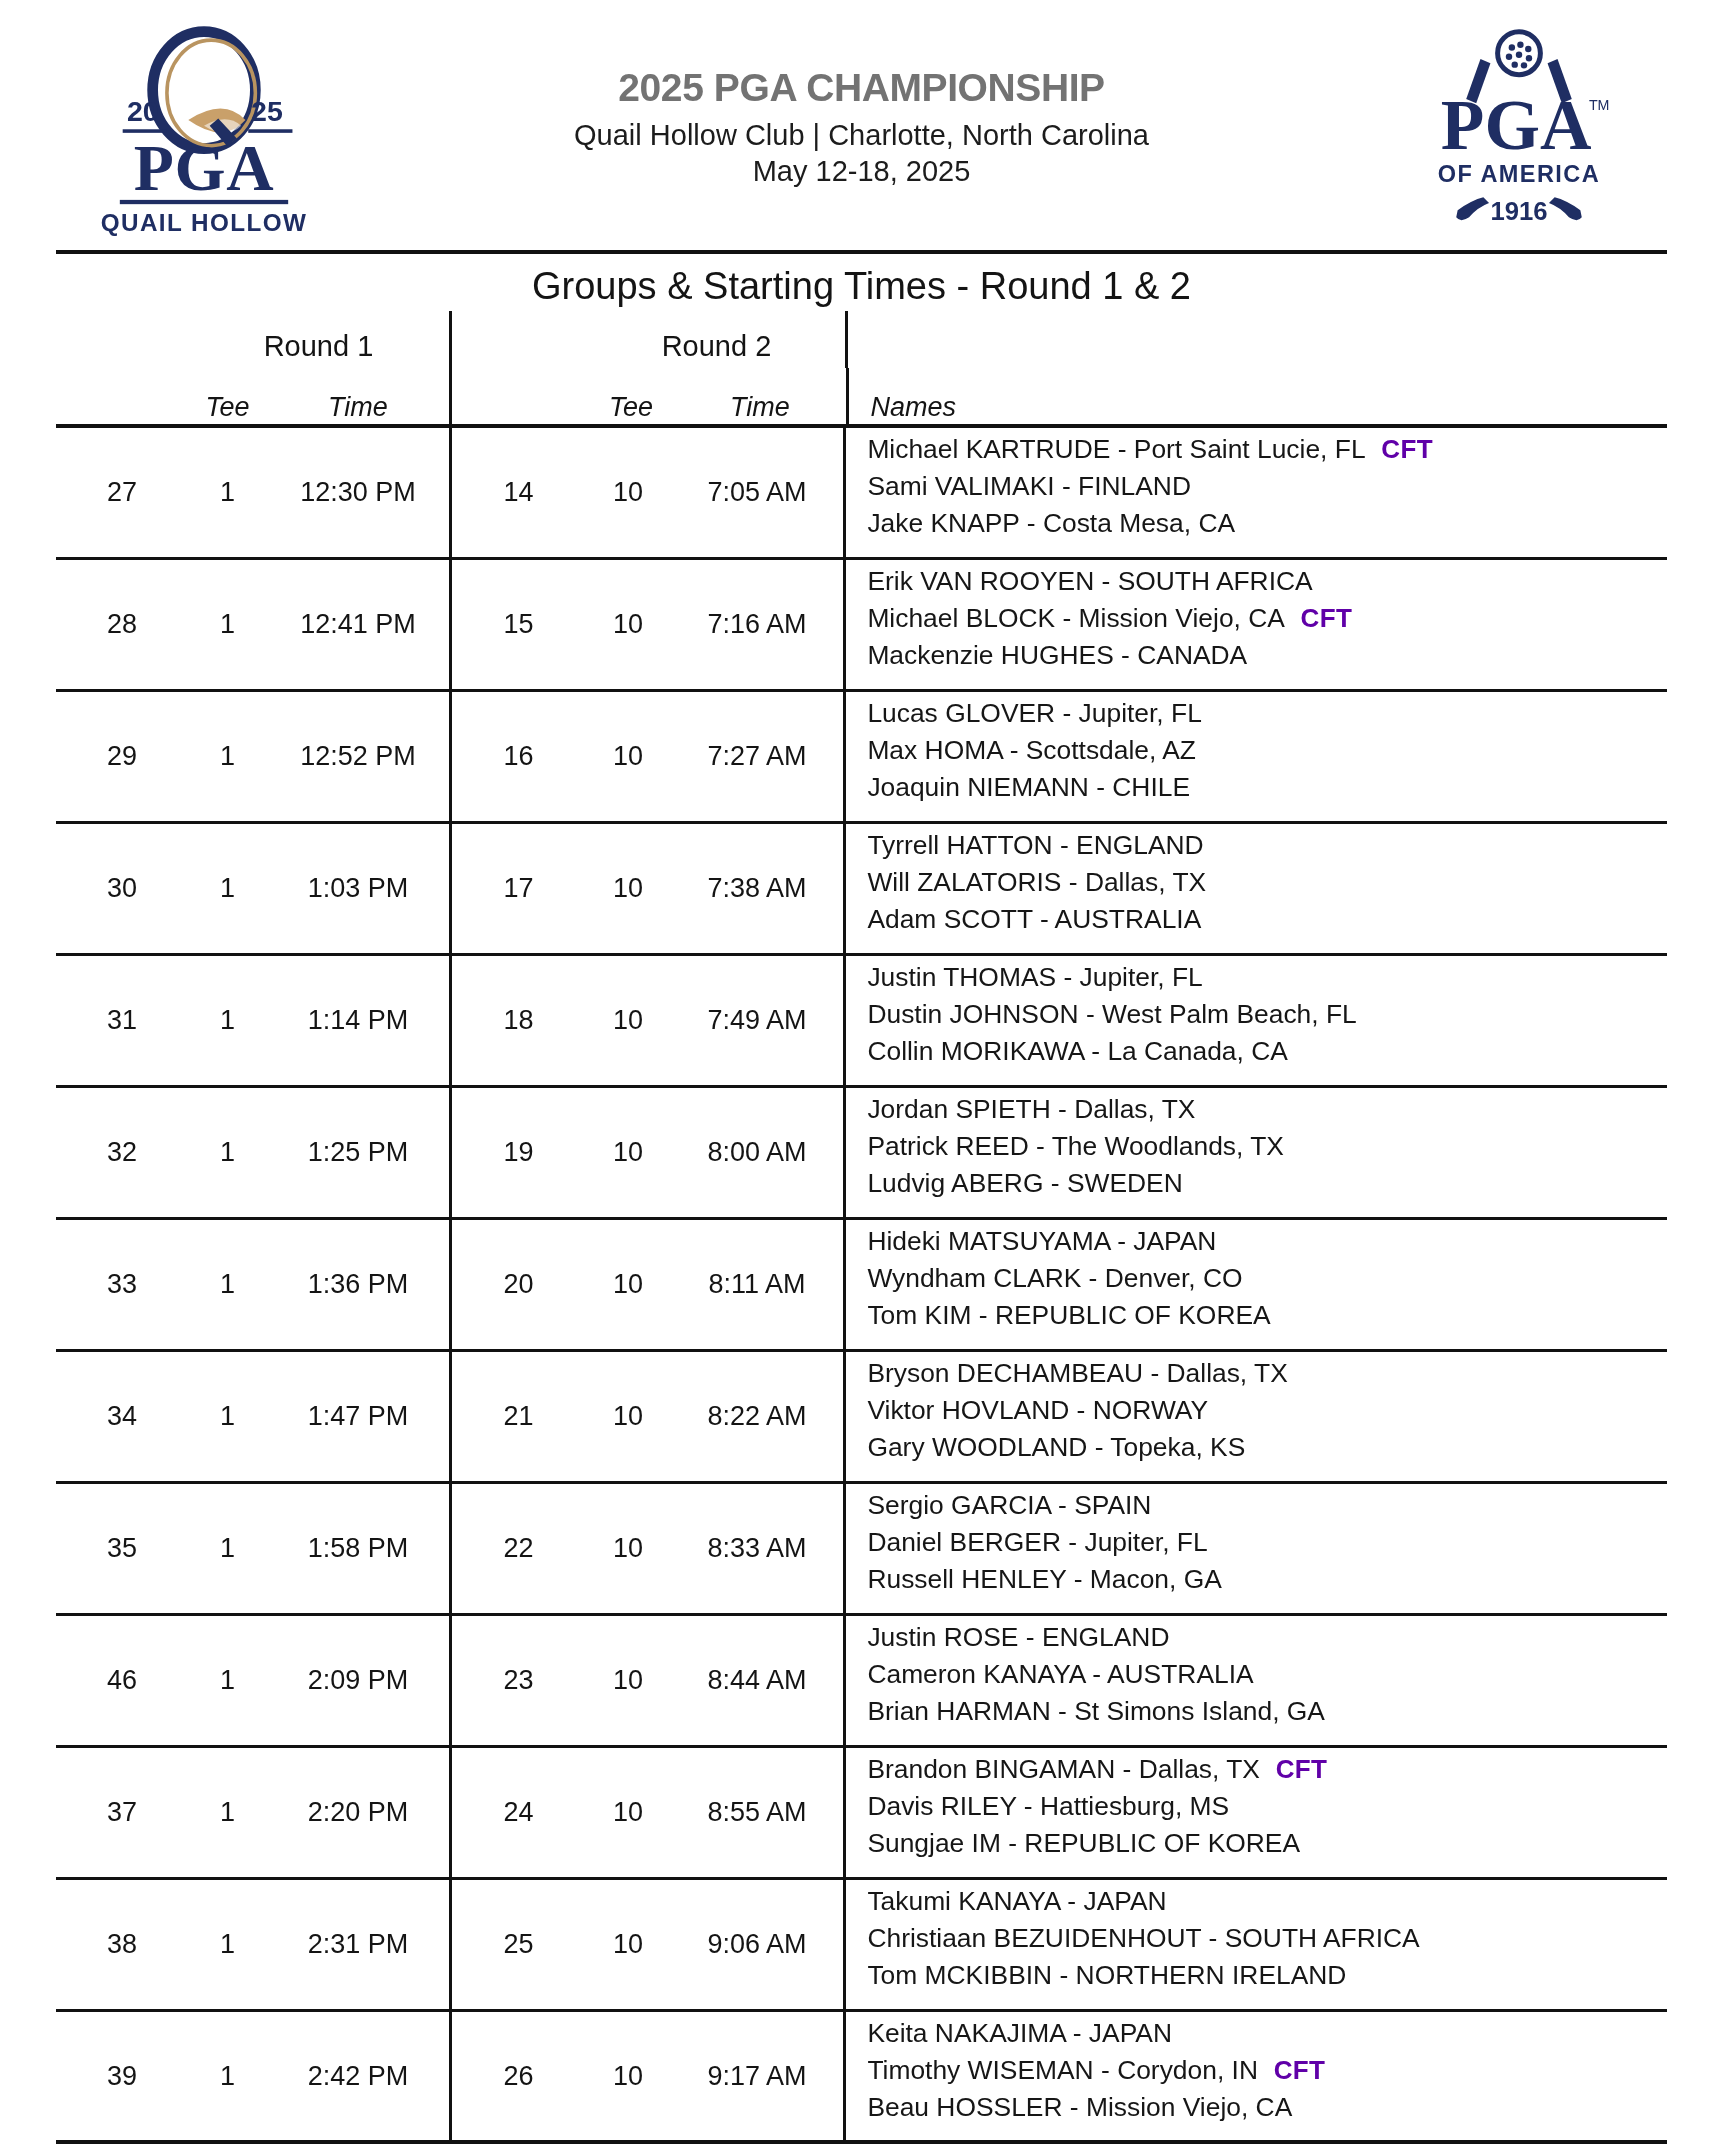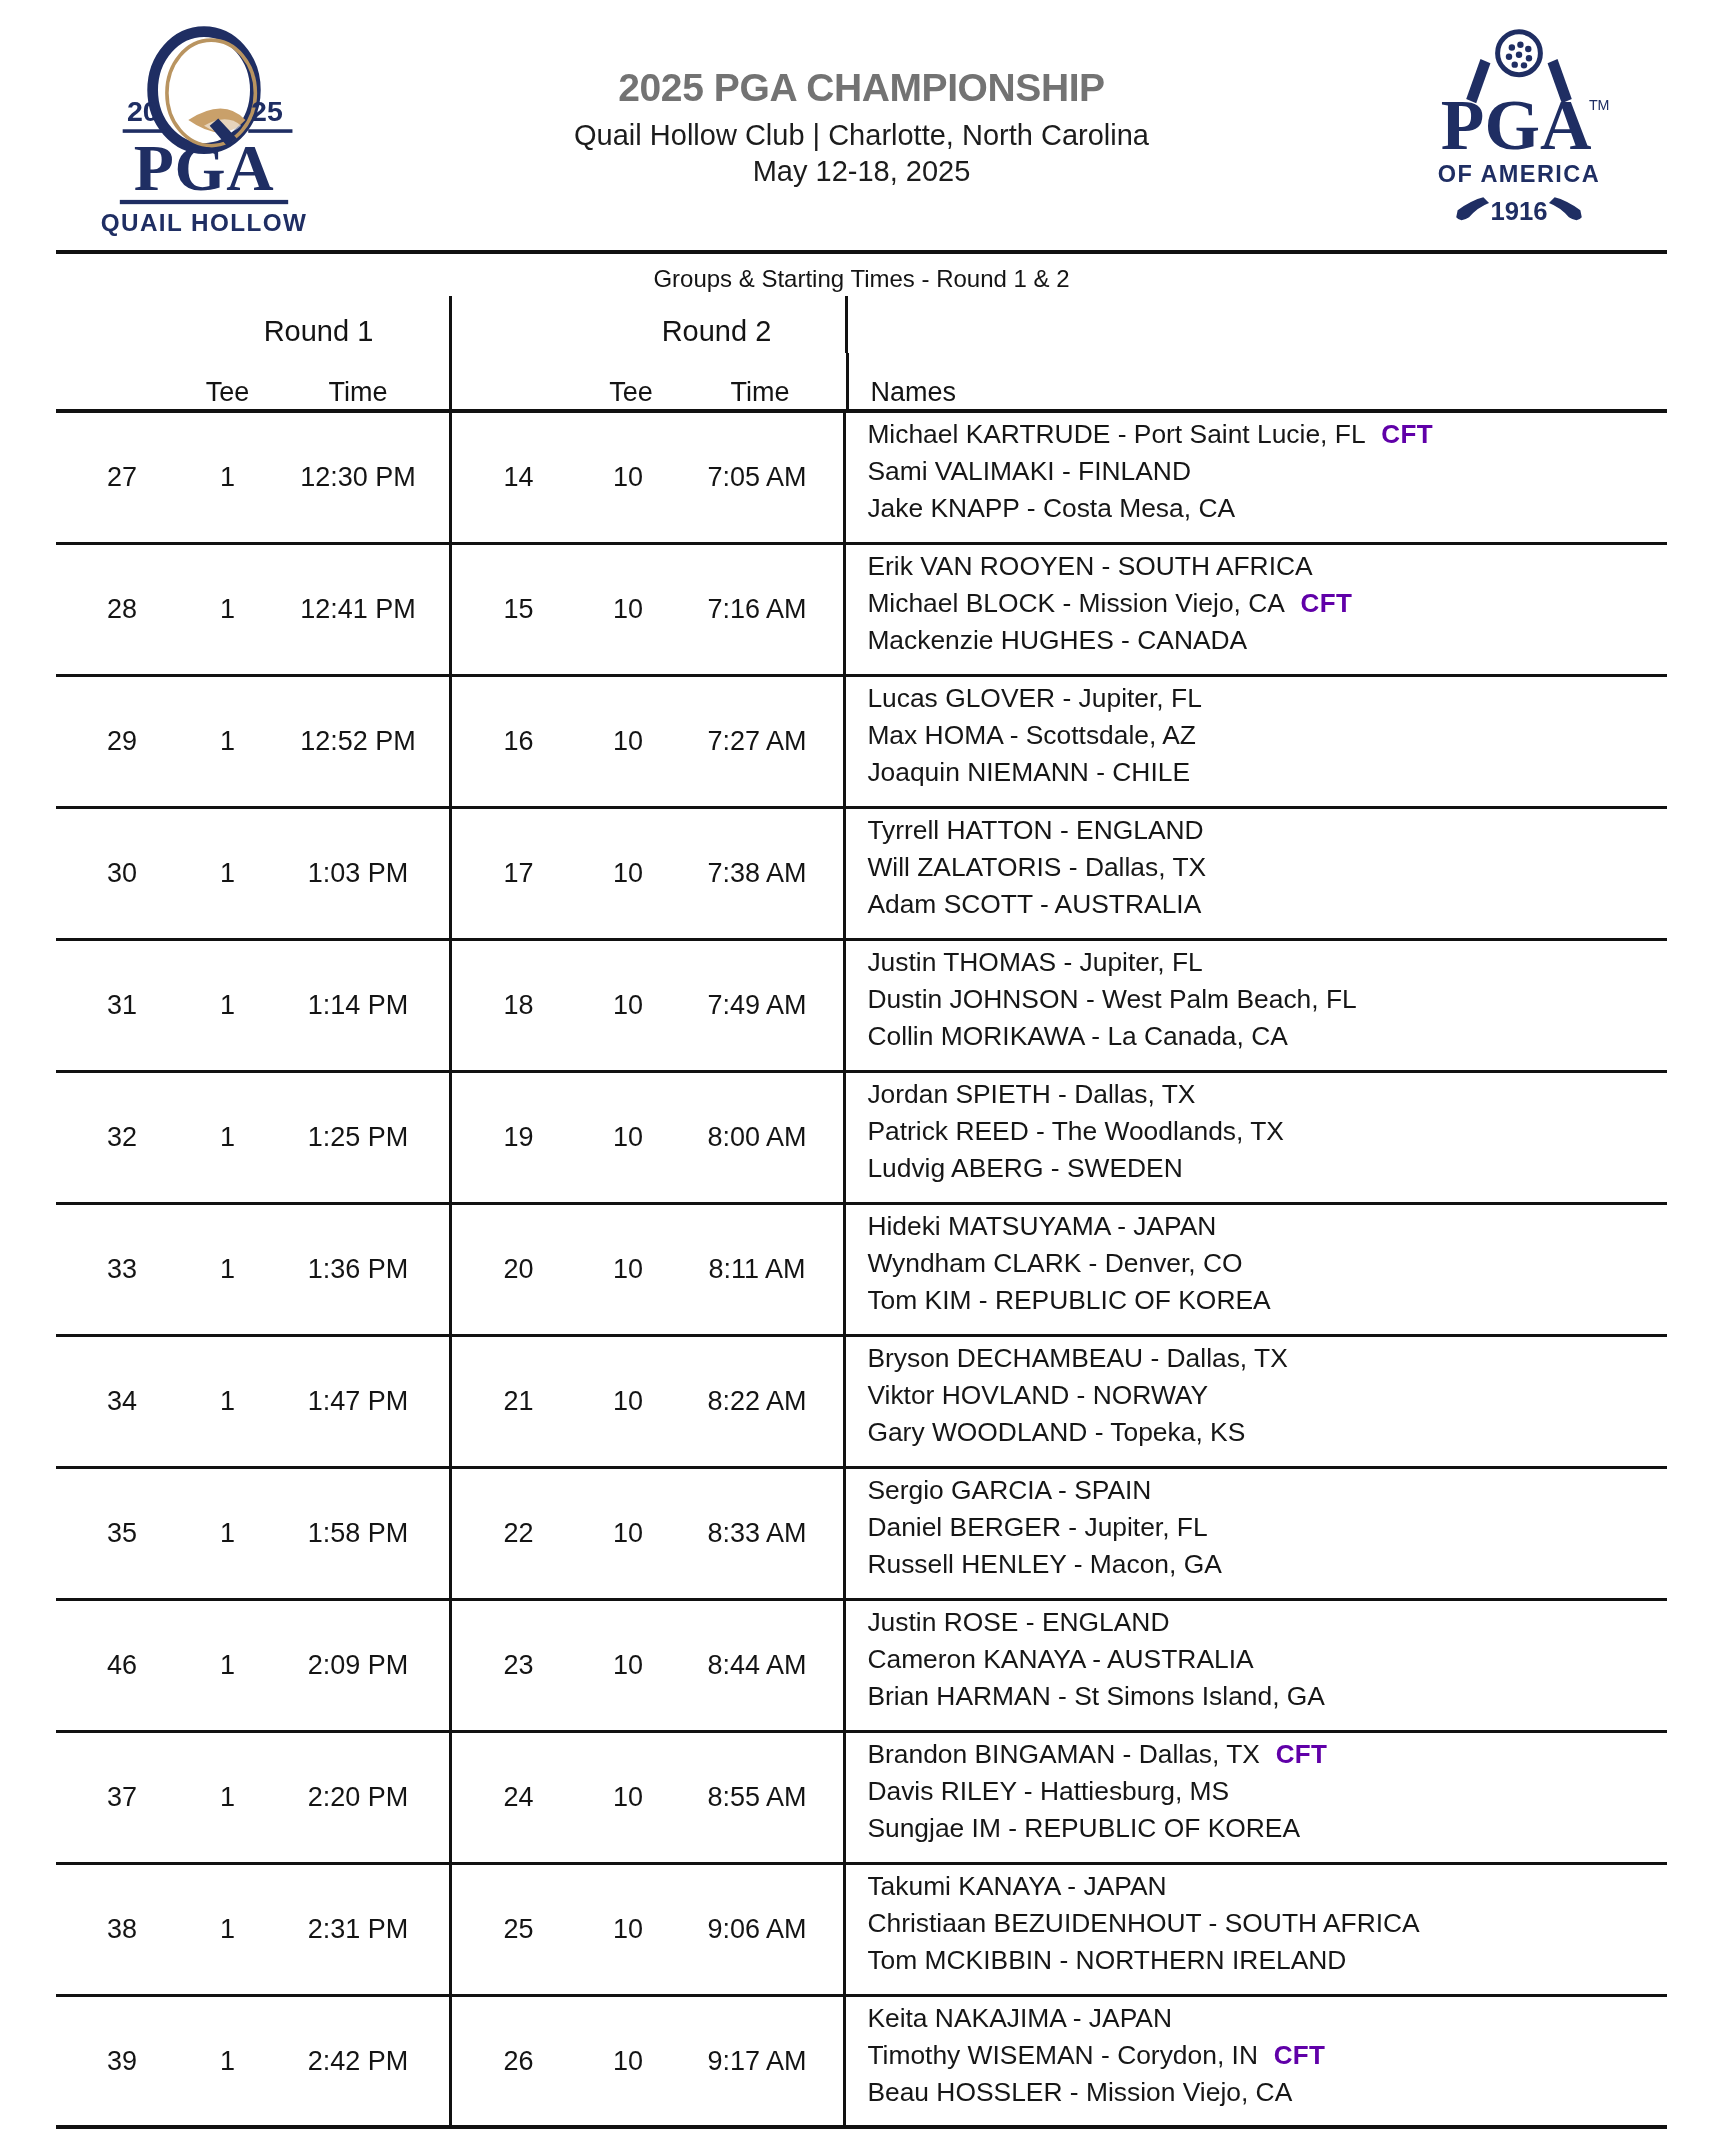--- a/index.html
+++ b/index.html
@@ -52,21 +52,21 @@
 
   
   .top-rule {
     margin: 0 56px;
     border-bottom: 4.3px solid #111;
   }
 
   
   .table-title {
     text-align: center;
-    font-size: 24px;
+    font-size: 38px;
     color: #141414;
     padding: 11.4px 0 2.9px 0;
     margin-left: 56px;
     margin-right: 56px;
   }
 
   
   .grid {
     margin: 0 56px;
     position: relative;
@@ -78,21 +78,21 @@
   .col-r2grp  { width: 136px; }
   .col-r2tee  { width: 86px; }
   .col-r2time { width: 172px; }
 
   .hrow {
     display: flex;
     align-items: flex-end;
   }
 
   .hgroup-row { height: 57px; }
-  .hlabel-row { height: 56px; }
+  .hlabel-row { height: 56px; font-style: italic; }
 
   .hcell {
     font-size: 27px;
     color: #141414;
     text-align: center;
     line-height: 1;
     padding-bottom: 2.9px;
     flex: 0 0 auto;
   }
   .hcell.round-label {

